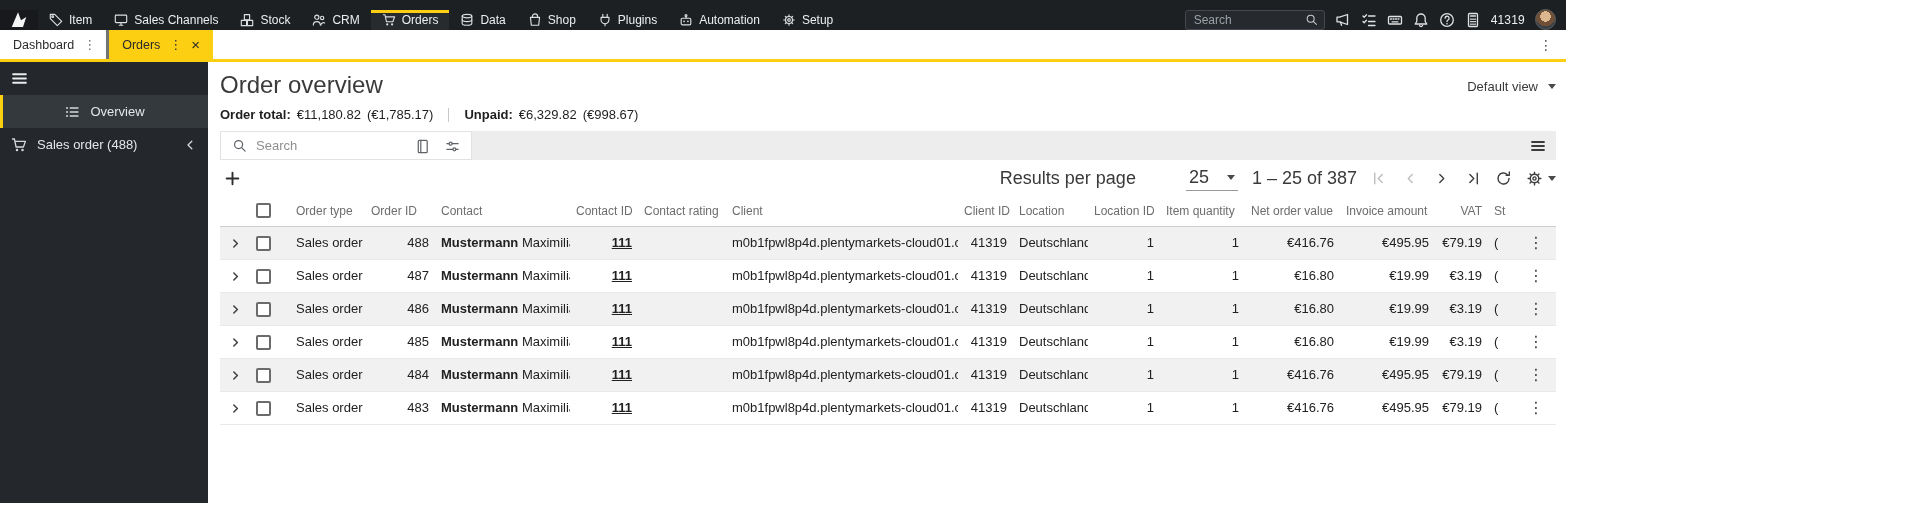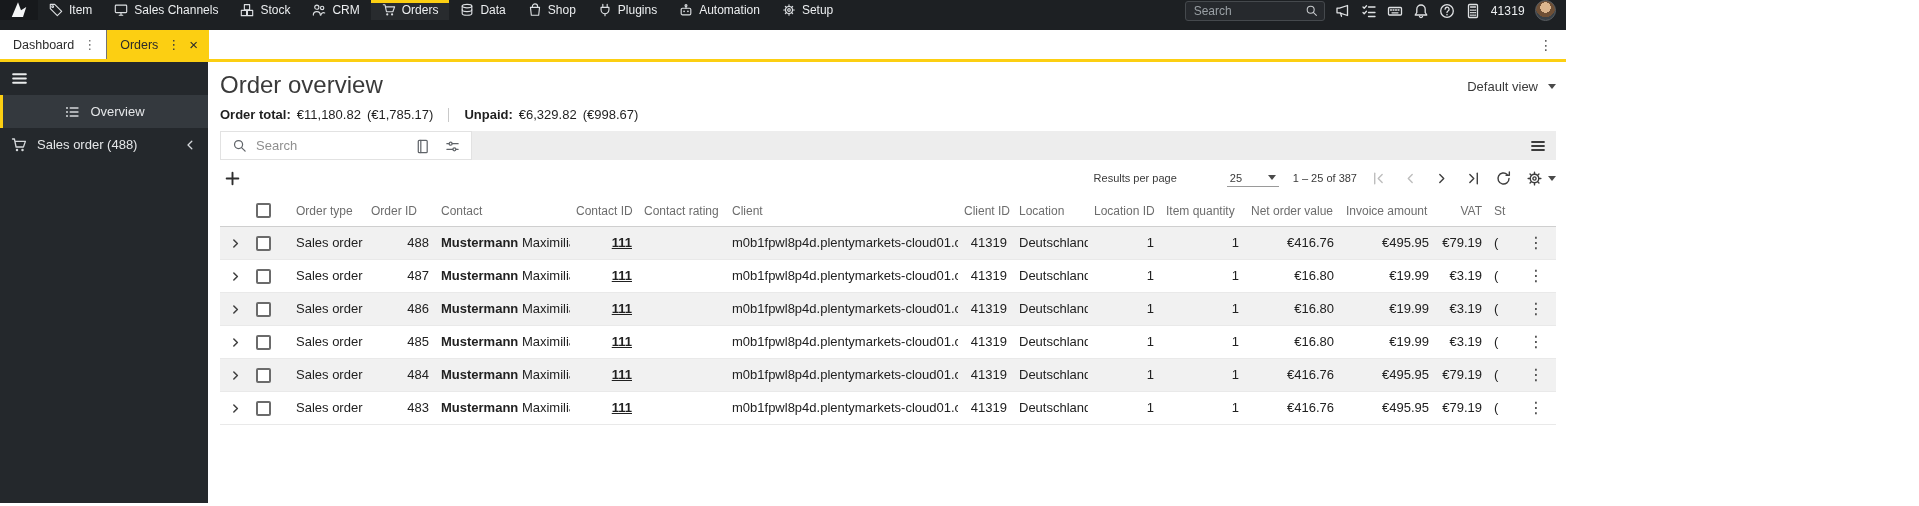--- a/index.html
+++ b/index.html
@@ -11,21 +11,21 @@
   }
   .app { position:relative; width:1566px; height:506px; background:#fff; overflow:hidden; }
 
   
   .ic { display:inline-block; flex-shrink:0; vertical-align:middle; }
   .ic * { fill:none; stroke:currentColor; stroke-width:1.3; stroke-linecap:round; stroke-linejoin:round; }
   .ic.th * { stroke-width:1.8; }
   .ic .f { fill:currentColor; stroke:none; }
 
   
-  .topnav { height:30px; background:#1d2023; display:flex; align-items:flex-start; color:#fff; }
+  .topnav { height:30px; background:#1d2023; display:flex; align-items:flex-end; color:#fff; }
   .logo { width:38px; display:flex; align-items:center; justify-content:center; background:#17191c; cursor:pointer; }
   .logo .ic * { stroke:none; fill:#f4f5f6; }
   .mainmenu { display:flex; align-items:stretch; }
   .nav-item { display:flex; align-items:center; gap:6px; padding:0 11px; font-size:12px; color:#eceef0;
               cursor:pointer; border-top:3px solid transparent; border-bottom:3px solid transparent; white-space:nowrap; }
   .nav-item .ic { width:14px; height:14px; color:#dcdfe2; }
   .nav-item.active { border-top-color:var(--accent); background:rgba(255,255,255,.05); }
   .topnav-right { margin-left:auto; display:flex; align-items:center; gap:10px; padding-right:10px; }
   .nav-search { width:140px; height:20px; background:#26292d; border:1px solid #45494d; border-radius:3px;
                 display:flex; align-items:center; padding:0 6px 0 8px; gap:4px; }
@@ -34,21 +34,21 @@
   .nav-search .ic { width:13px; height:13px; color:#c7cacd; }
   .nav-icon { width:16px; height:16px; color:#dfe1e3; display:inline-flex; cursor:pointer; }
   .system-id { font-size:12px; color:#eceef0; letter-spacing:.2px; }
   .avatar { width:21px; height:21px; border-radius:50%; cursor:pointer;
             background:radial-gradient(circle at 50% 34%, #dcb68e 0 33%, #6f5036 34% 62%, #3a4147 63%);
             border:1px solid #5a5e62; }
 
   
   .tabbar { height:32px; background:#fff; display:flex; align-items:stretch; border-bottom:3px solid var(--accent); }
   .tab { display:flex; align-items:center; gap:9px; padding:0 10px 0 13px; font-size:12.5px; color:#2b2b2b;
-         border-right:1px solid #737373; cursor:pointer; white-space:nowrap; }
+         border-right:3px solid #737373; cursor:pointer; white-space:nowrap; }
   .tab .kebab { color:#6f6f6f; font-size:13px; }
   .tab.active { background:var(--accent); border-right-color:var(--accent); }
   .tab.active .kebab { color:#3a3a3a; }
   .tab .close { font-size:15px; color:#2b2b2b; line-height:1; }
   .tabbar-menu { margin-left:auto; display:flex; align-items:center; padding:0 13px; color:#555; font-size:14px; cursor:pointer; }
 
   
   .content { display:flex; height:441px; }
 
   .sidebar { width:208px; background:#24282c; color:#e4e6e8; flex-shrink:0; }
@@ -72,21 +72,21 @@
   .search-box { width:252px; height:29px; background:#fff; border:1px solid #e2e2e2; display:flex; align-items:center;
                 padding:0 11px; gap:9px; }
   .search-box .ic { width:15px; height:15px; color:#5f6368; }
   .search-box input { flex:1; min-width:0; border:none; outline:none; font-size:13px; color:#333; background:transparent; }
   .search-box input::placeholder { color:#8f8f8f; }
   .sb-icons { display:flex; align-items:center; gap:15px; color:#454545; }
   .filter-trail { margin-left:auto; padding-right:10px; color:#3c3c3c; display:flex; align-items:center; cursor:pointer; }
 
   .toolbar { height:36px; display:flex; align-items:center; flex-shrink:0; }
   .add-btn { margin-left:4px; color:#2e2e2e; display:inline-flex; cursor:pointer; }
-  .tb-right { margin-left:auto; display:flex; align-items:center; gap:14px; font-size:11px; color:#3a3a3a; }
+  .tb-right { margin-left:auto; display:flex; align-items:center; gap:14px; font-size:18px; color:#3a3a3a; }
   .rpp-select { width:52px; border-bottom:1px solid #9a9a9a; display:flex; align-items:center; justify-content:space-between;
                 padding:2px 3px; cursor:pointer;margin-left:36px; }
   .pg-ic { width:17px; height:17px; color:#3d3d3d; display:inline-flex; cursor:pointer; }
   .pg-ic.disabled { color:#bdbdbd; }
   .gearwrap { display:inline-flex; align-items:center; gap:5px; color:#3d3d3d; cursor:pointer; }
 
   table { border-collapse:collapse; width:1336px; table-layout:fixed; font-size:13px; }
   thead th { height:30px; font-weight:400; font-size:12px; color:#6d6d6d; text-align:left; padding:0 6px;
              border-bottom:1px solid #cfcfcf; white-space:nowrap; overflow:hidden; cursor:pointer; }
   tbody td { height:33px; padding:0 6px; border-bottom:1px solid #e9e9e9; white-space:nowrap; overflow:hidden; color:#212121; }

